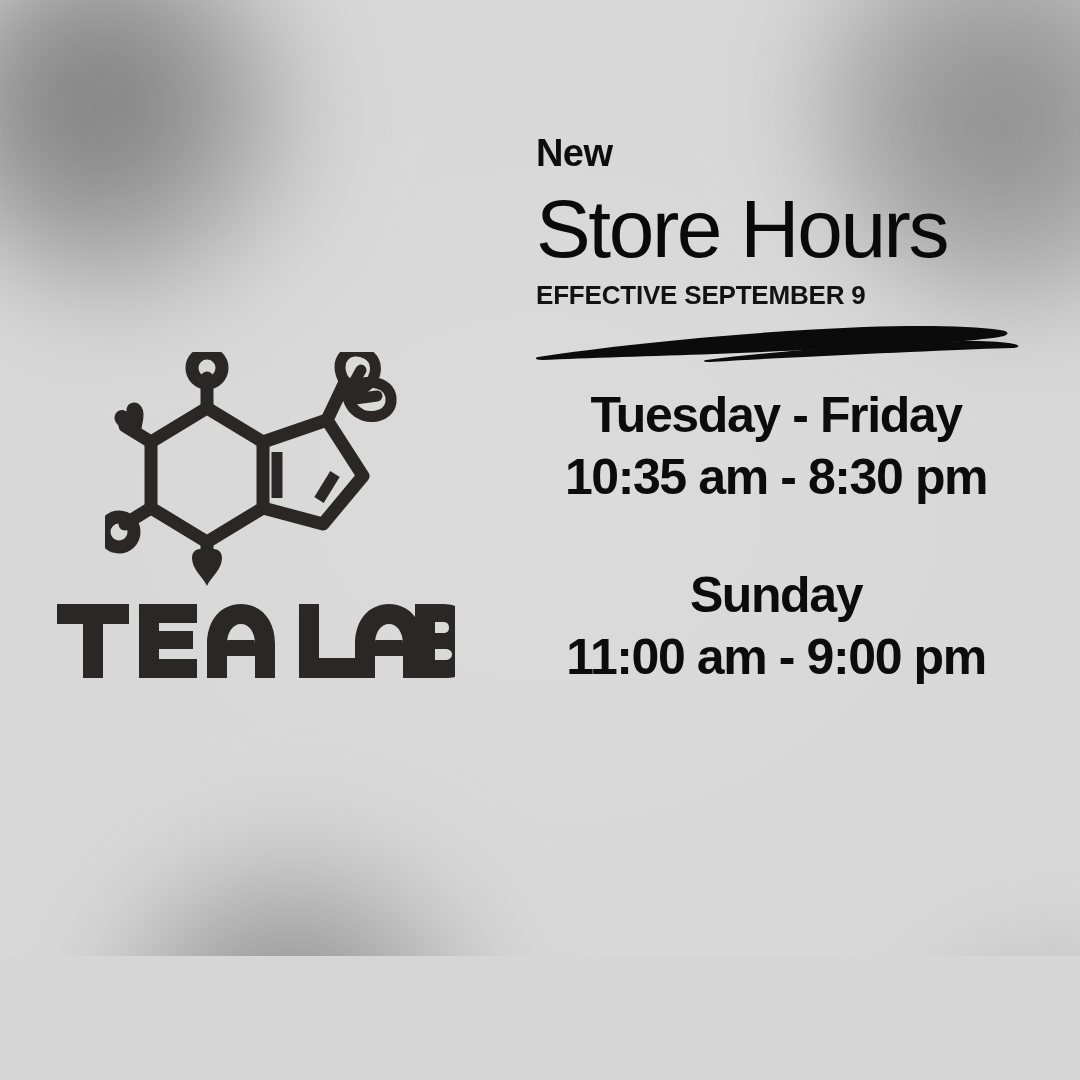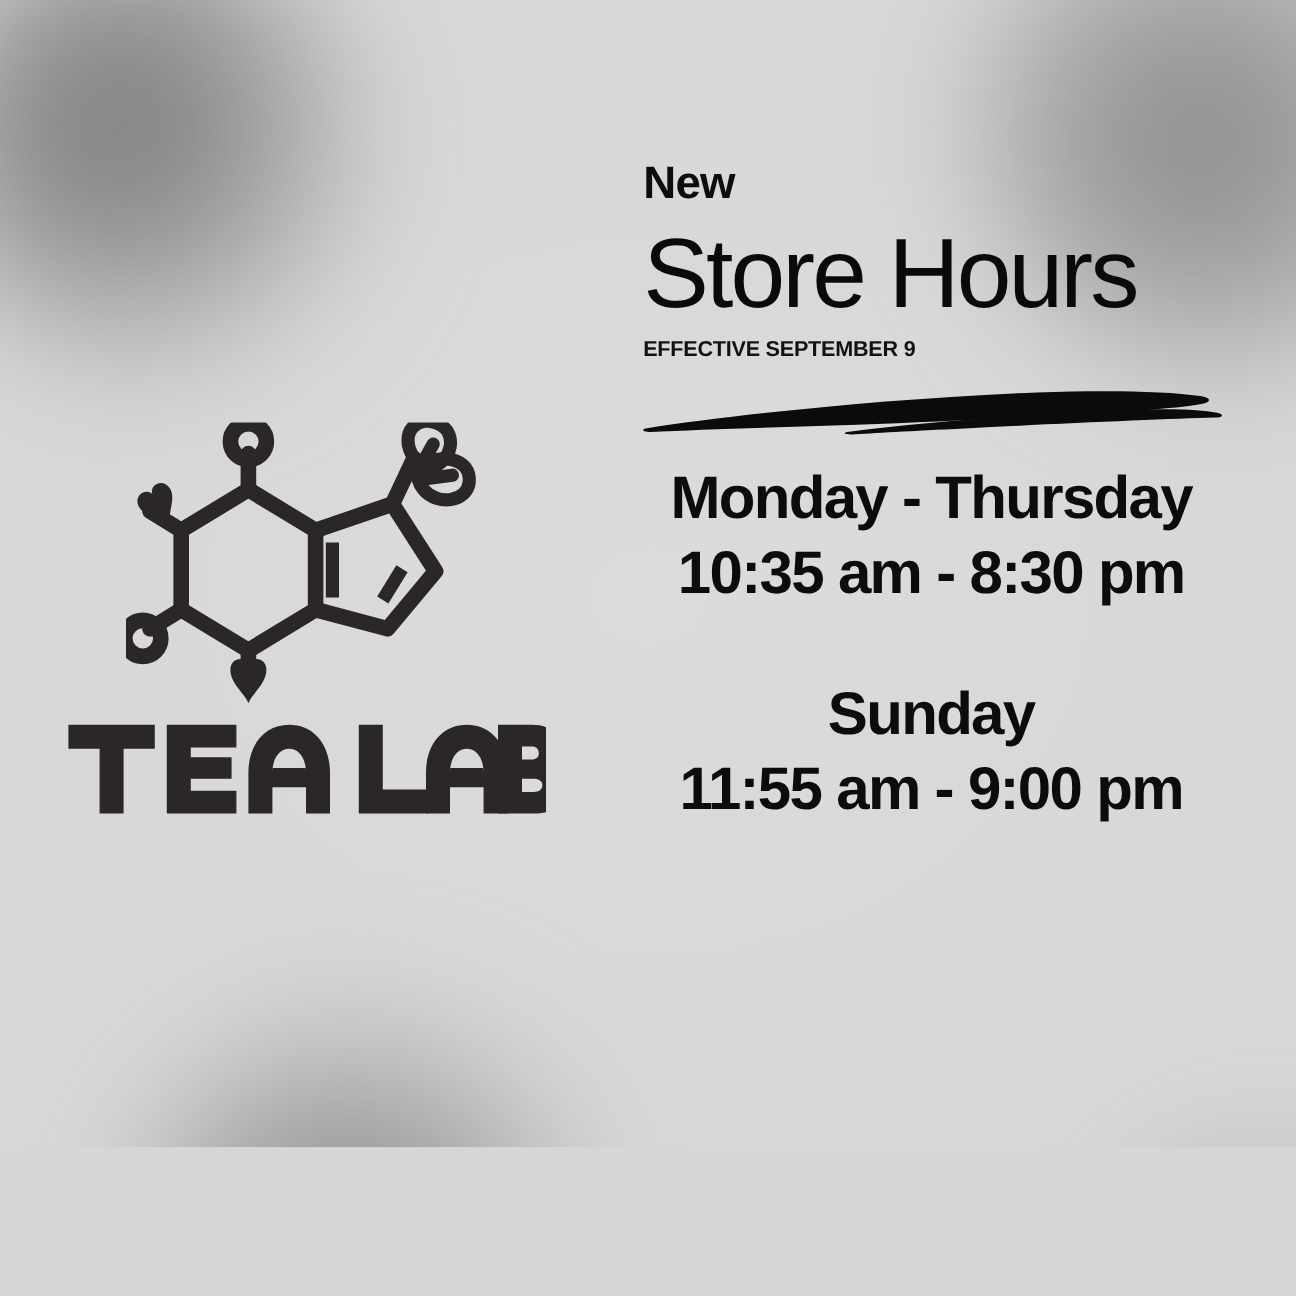--- a/index.html
+++ b/index.html
@@ -125,21 +125,21 @@
   .headline {
     font-size: 82px;
     font-weight: 400;
     color: #0a0a0a;
     letter-spacing: -2.4px;
     line-height: 1;
     margin: 16px 0 0 0;
     white-space: nowrap;
   }
   .subline {
-    font-size: 18px;
+    font-size: 26px;
     font-weight: 700;
     color: #121212;
     letter-spacing: -0.2px;
     line-height: 1;
     margin: 12px 0 0 0;
   }
   .swoosh {
     position: absolute;
     left: 534px;
     top: 316px;
@@ -267,27 +267,27 @@
       <path d="M4 41 C90 28 210 16 330 11 C390 9 438 10 466 14 C474 15 476 18 470 20
                C440 27 300 33 180 38 C120 40 50 42 8 44 C2 44 0 42 4 41 Z" fill="#0b0b0b"></path>
       <path d="M172 44 C240 35 330 29 400 26 C440 24 466 25 480 28 C486 29 486 32 478 32
                C440 33 350 37 270 41 C226 43 192 45 176 46 C170 46 168 45 172 44 Z" fill="#0b0b0b"></path>
     </svg>
   </div>
 
   <div class="hours-block">
 
     <div class="hours-group">
-      <p class="day-label">Monday - Thursday</p>
+      <p class="day-label">Tuesday - Friday</p>
       <p class="time-range">10:35 am - 8:30 pm</p>
     </div>
 
     <div class="hours-group">
     </div>
 
     <div class="hours-group">
       <p class="day-label">Sunday</p>
-      <p class="time-range">11:55 am - 9:00 pm</p>
+      <p class="time-range">11:00 am - 9:00 pm</p>
     </div>
 
   </div>
 
 </div>
 
 </body></html>

